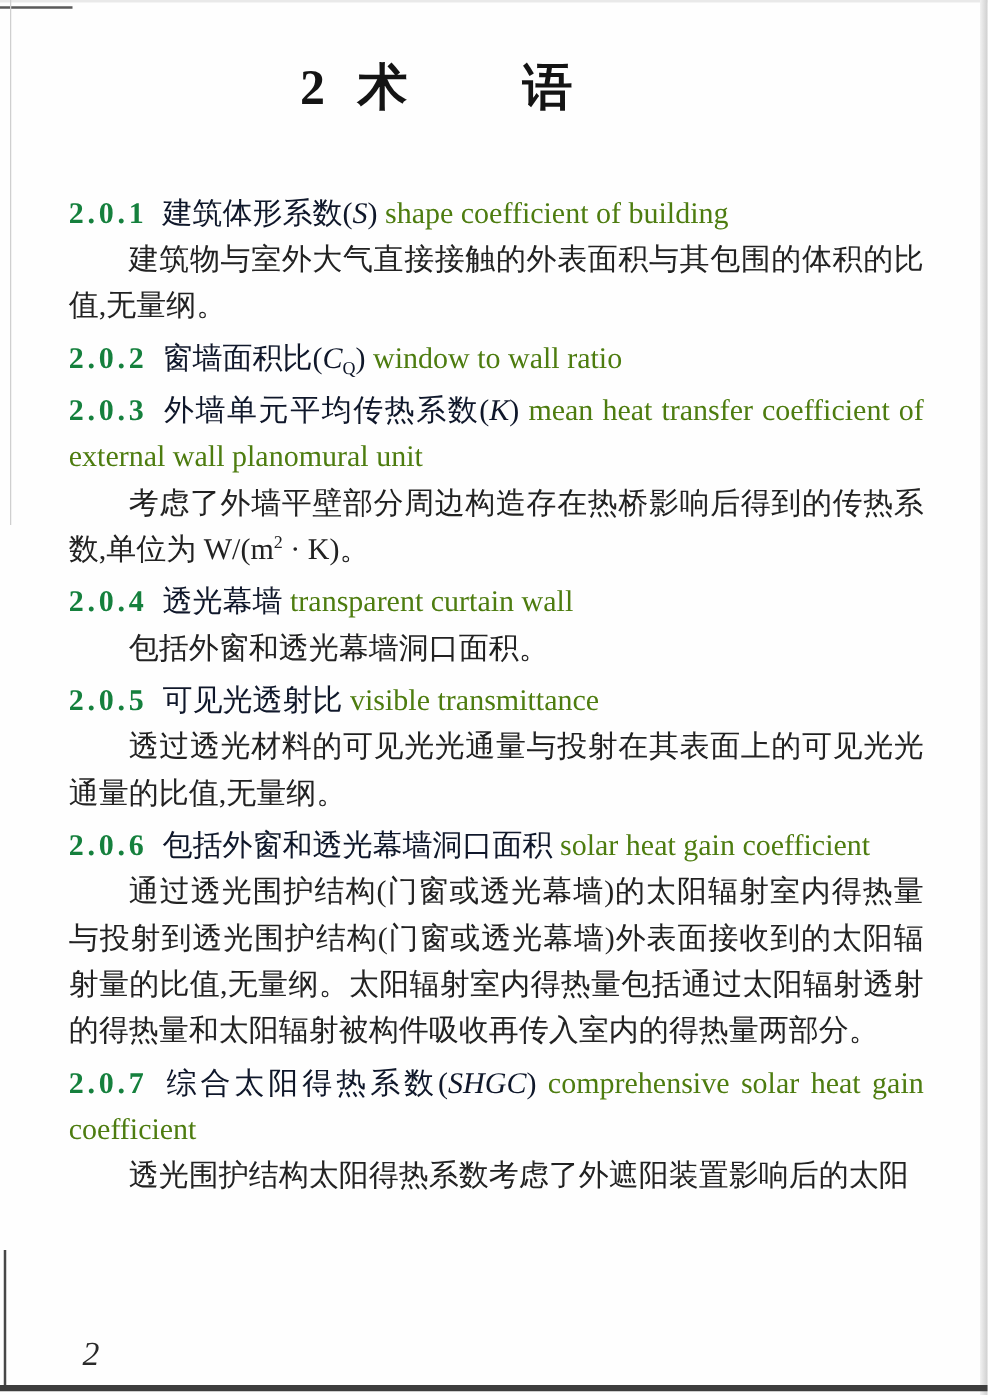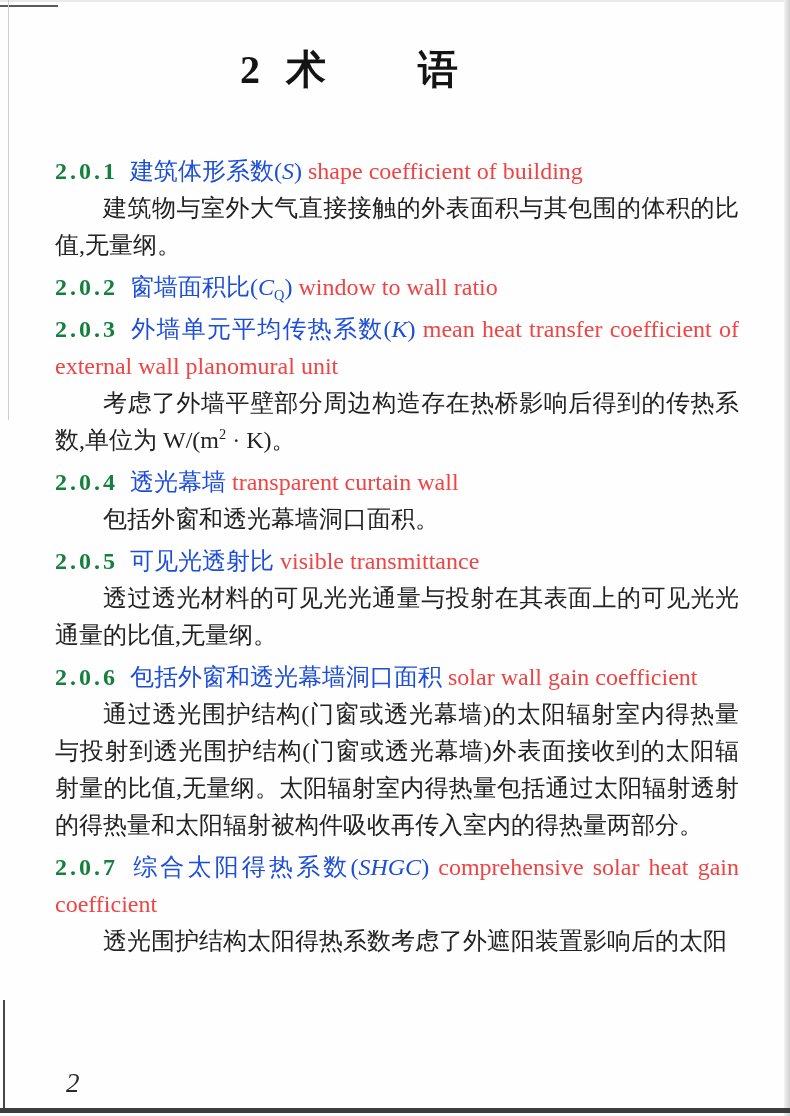--- a/index.html
+++ b/index.html
@@ -47,22 +47,22 @@
     color: #222;
   }
   .term { margin-bottom: 5px; }
   .term p { margin: 0; }
   .term-no {
     font-weight: bold;
     letter-spacing: 3px;
     margin-right: 12px;
     color: #15803d;
   }
-  .term-zh { color: #1d4ed8; }
-  .term-en { color: #ef4444; }
+  .term-zh { color: #0f172a; }
+  .term-en { color: #4d7c0f; }
   .term-body { text-indent: 48px; }
   sub { font-size: 60%; line-height: 0; vertical-align: -5px; }
   sup { font-size: 60%; line-height: 0; vertical-align: 9px; }
   i { font-style: italic; }
 
   .page-num {
     position: absolute;
     left: 66px;
     top: 1068px;
     font-size: 27px;
@@ -102,21 +102,21 @@
       </section>
       <section class="term">
         <p class="term-head"><span class="term-no">2.0.4</span><span class="term-zh">透光幕墙</span> <span class="term-en">transparent curtain wall</span></p>
         <p class="term-body">包括外窗和透光幕墙洞口面积。</p>
       </section>
       <section class="term">
         <p class="term-head"><span class="term-no">2.0.5</span><span class="term-zh">可见光透射比</span> <span class="term-en">visible transmittance</span></p>
         <p class="term-body">透过透光材料的可见光光通量与投射在其表面上的可见光光通量的比值,无量纲。</p>
       </section>
       <section class="term">
-        <p class="term-head"><span class="term-no">2.0.6</span><span class="term-zh">包括外窗和透光幕墙洞口面积</span> <span class="term-en">solar wall gain coefficient</span></p>
+        <p class="term-head"><span class="term-no">2.0.6</span><span class="term-zh">包括外窗和透光幕墙洞口面积</span> <span class="term-en">solar heat gain coefficient</span></p>
         <p class="term-body">通过透光围护结构(门窗或透光幕墙)的太阳辐射室内得热量与投射到透光围护结构(门窗或透光幕墙)外表面接收到的太阳辐射量的比值,无量纲。太阳辐射室内得热量包括通过太阳辐射透射的得热量和太阳辐射被构件吸收再传入室内的得热量两部分。</p>
       </section>
       <section class="term">
         <p class="term-head"><span class="term-no">2.0.7</span><span class="term-zh">综合太阳得热系数(<i>SHGC</i>)</span> <span class="term-en">comprehensive solar heat gain coefficient</span></p>
         <p class="term-body">透光围护结构太阳得热系数考虑了外遮阳装置影响后的太阳</p>
       </section>
     </main>
 
   <div class="page-num">2</div>
 

